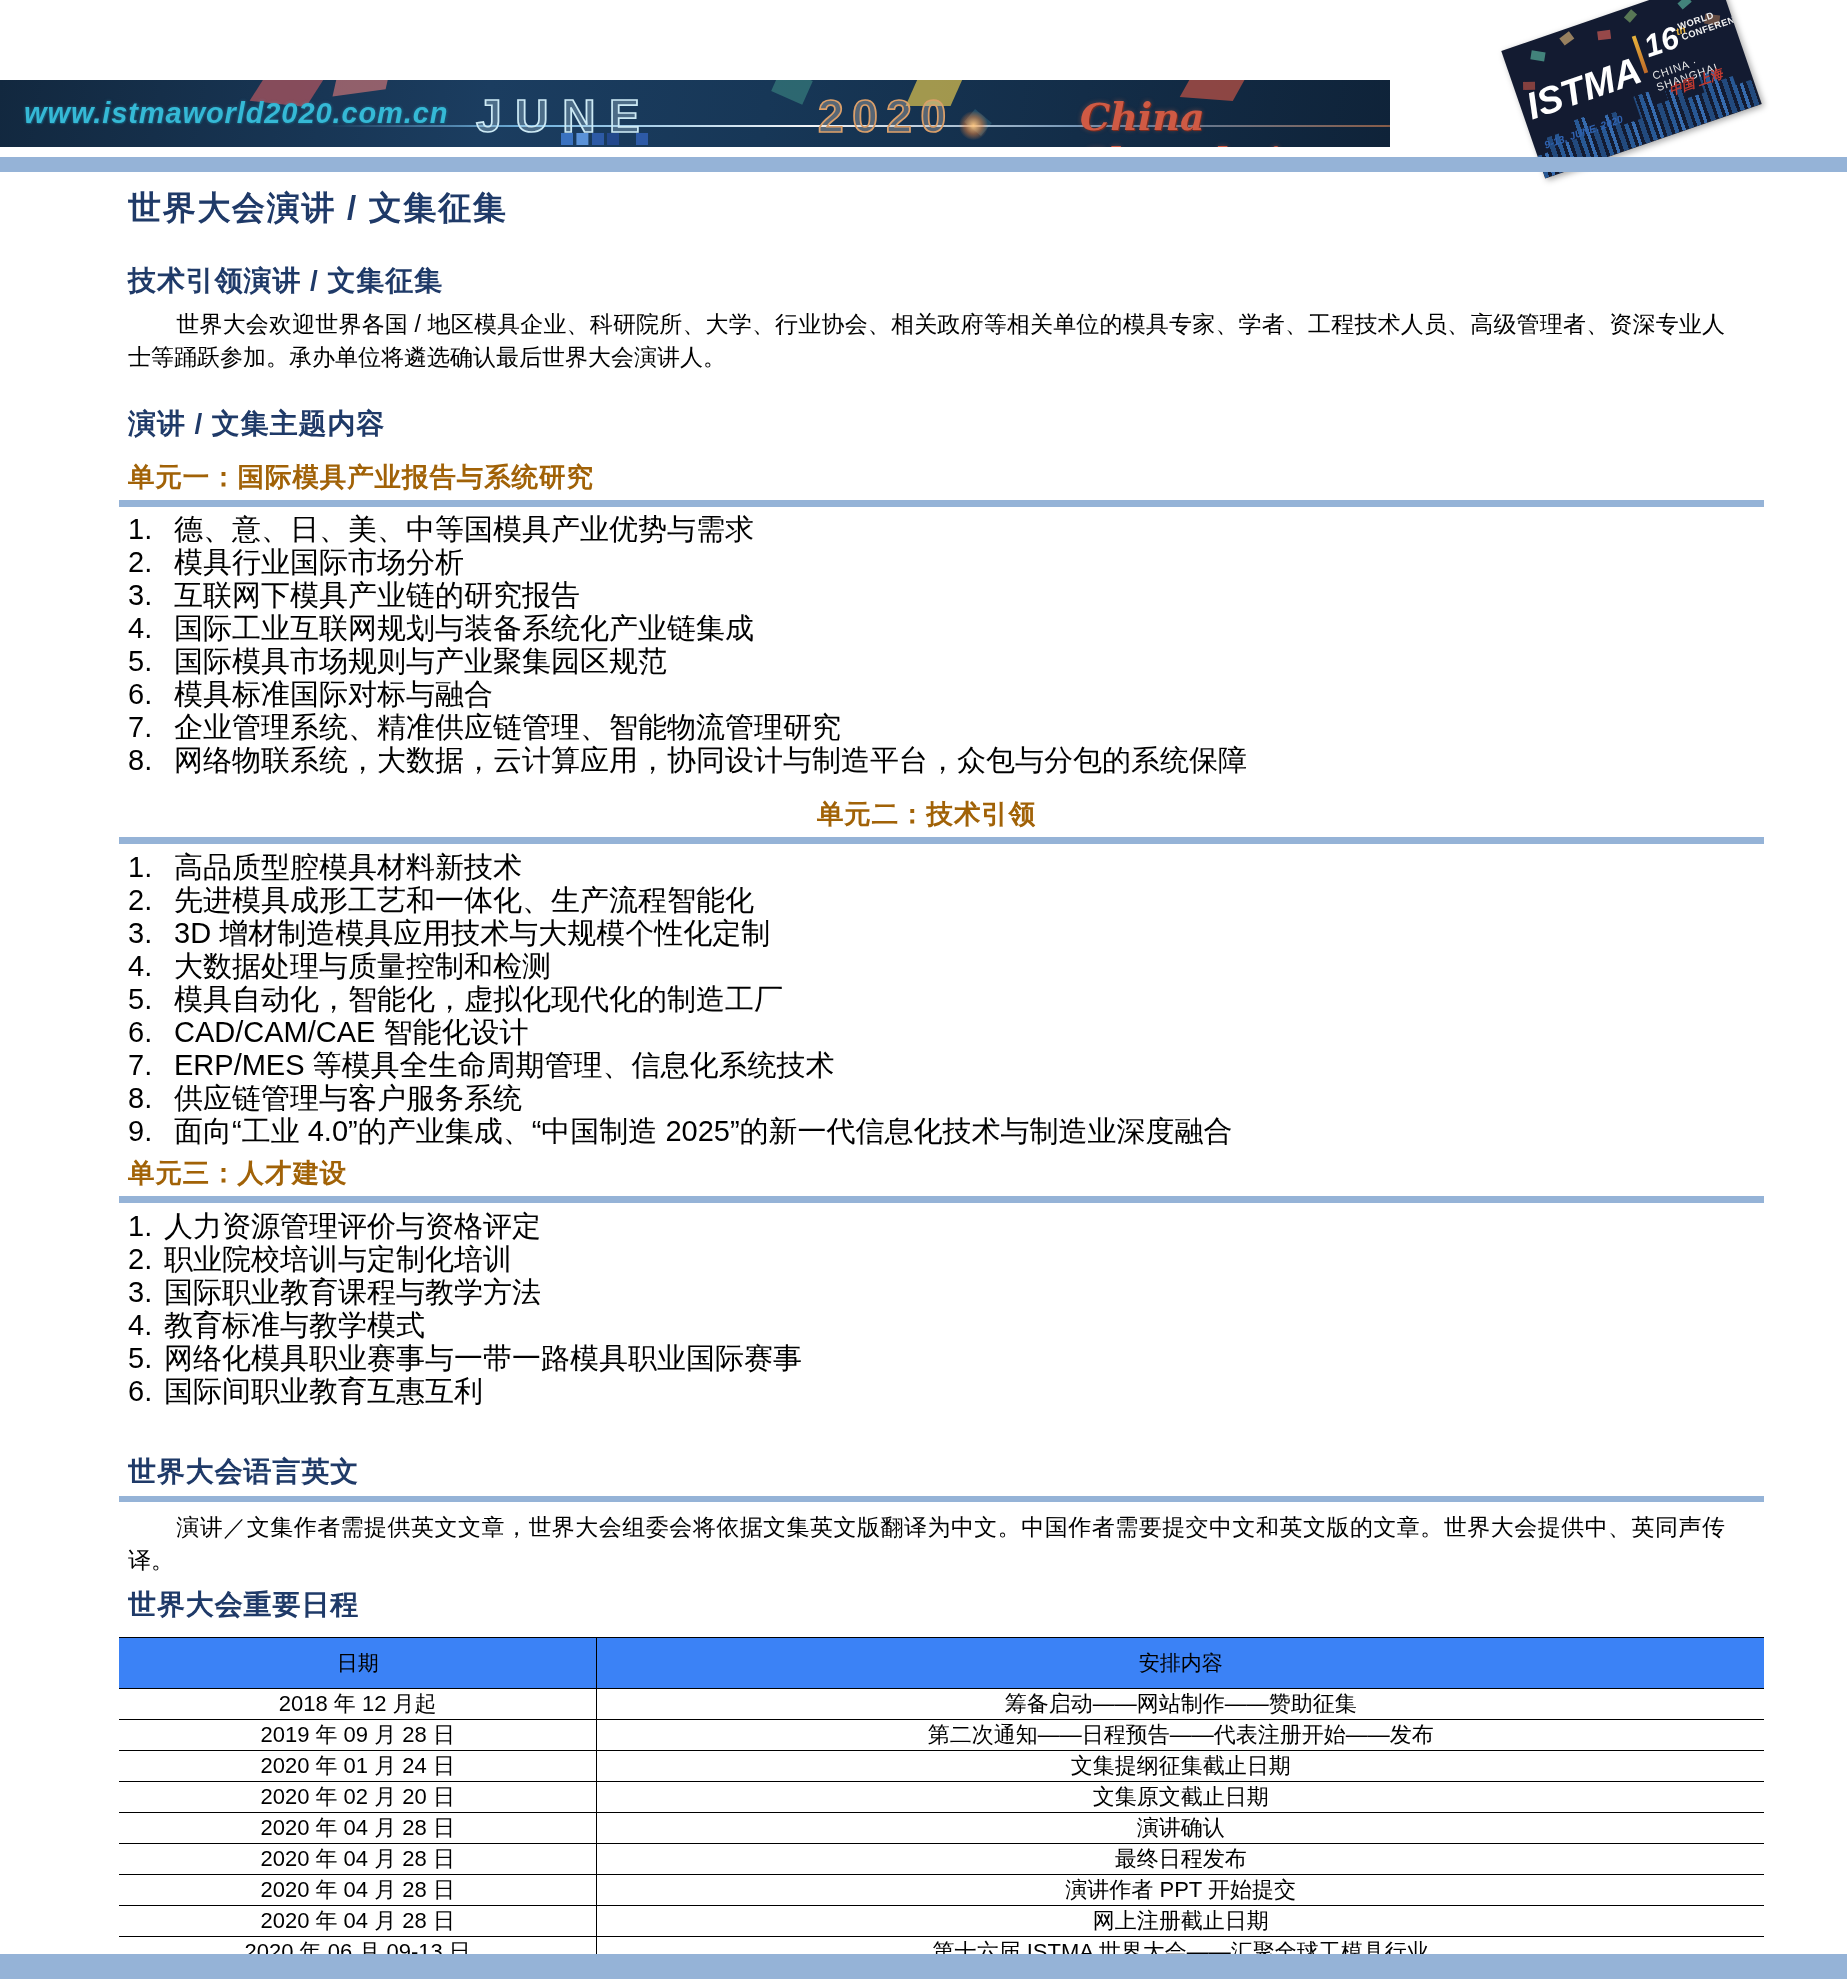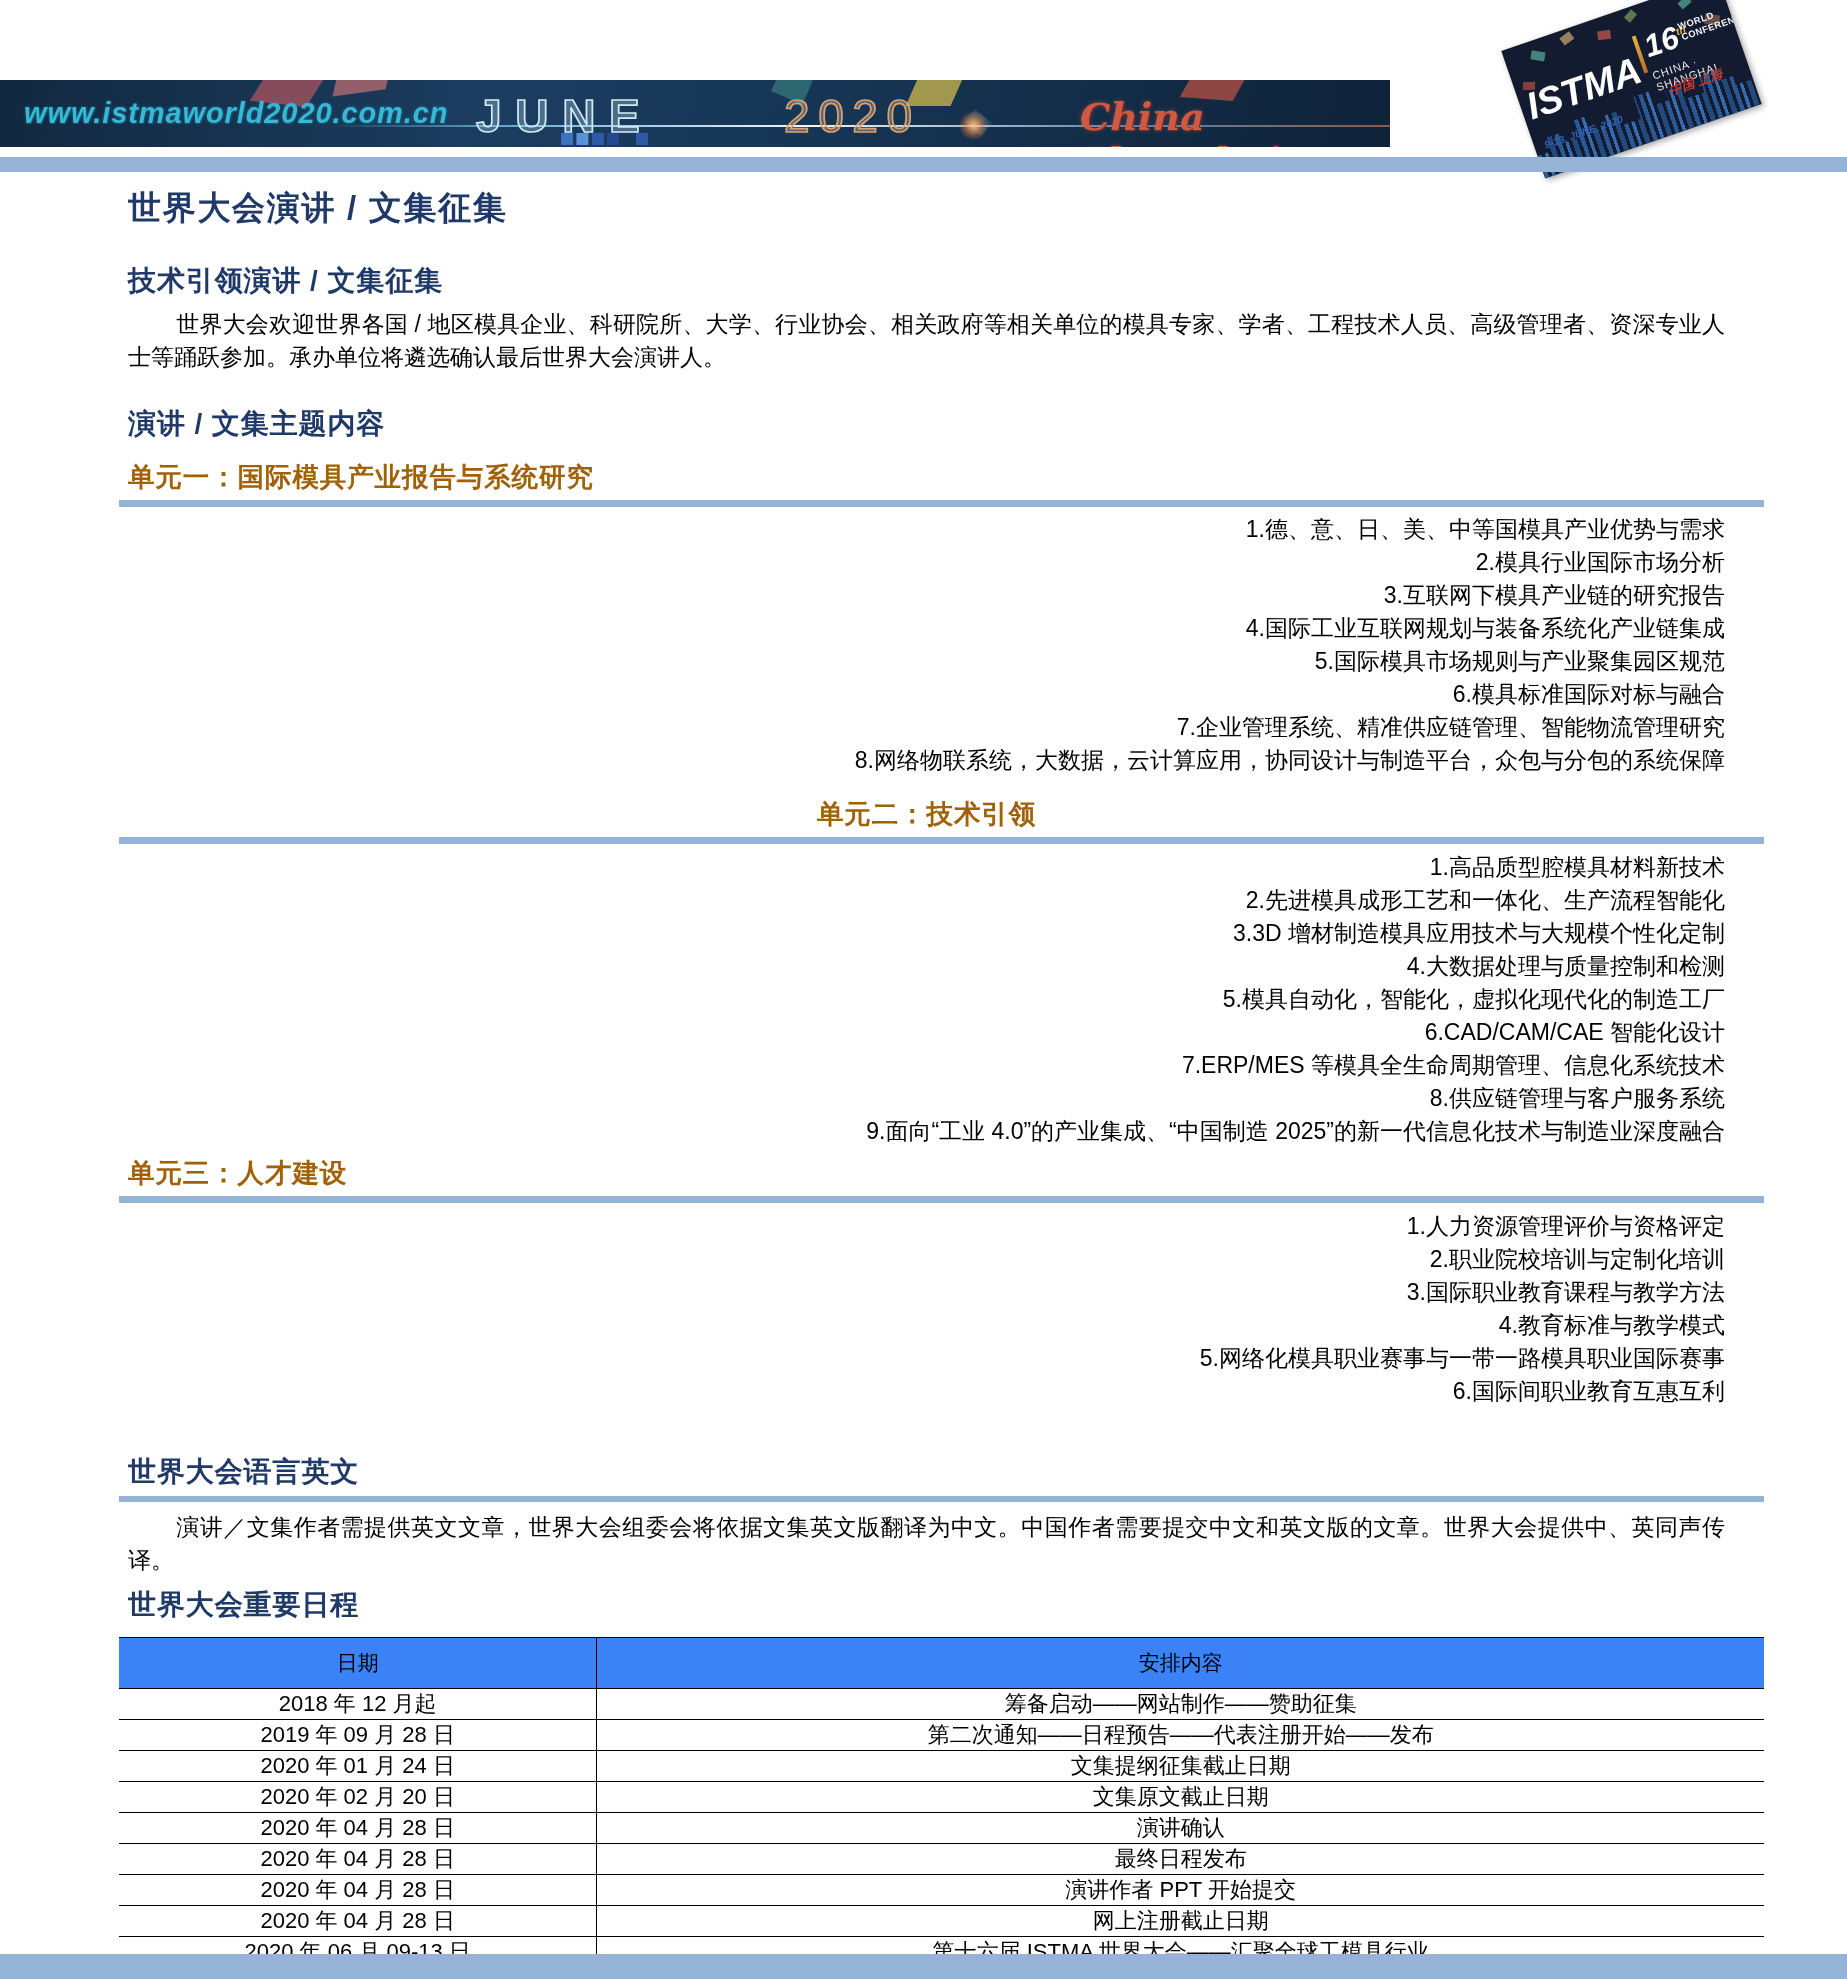--- a/index.html
+++ b/index.html
@@ -17,21 +17,21 @@
   .banner .cf5{left:1186px;top:-6.8px;width:55px;height:26px;background:#a34b44;transform:skewX(-26deg) rotate(4deg);opacity:.85;}
   .banner .cf6{left:967px;top:34px;width:22px;height:17px;background:#3c7f96;transform:rotate(40deg);opacity:.35;}
   .flare-line{position:absolute;left:325px;top:45px;width:1153px;height:1.7px;
           background:linear-gradient(90deg,transparent,rgba(130,200,245,.85) 18%,rgba(255,255,255,.95) 42%,rgba(150,200,245,.55) 70%,rgba(255,150,90,.5) 92%,transparent);}
   .flare-dot{position:absolute;left:959px;top:31px;width:29px;height:29px;border-radius:50%;
           background:radial-gradient(circle,rgba(255,200,130,.95),rgba(255,140,60,.45) 42%,transparent 72%);}
   .banner-url{position:absolute;left:24px;top:17px;font-size:29px;font-weight:bold;font-style:italic;
           color:#35b9d6;text-shadow:0.9px 0.9px 0 #14506b,0 0 3.4px rgba(80,210,240,.35);letter-spacing:0.9px;}
   .banner-june{position:absolute;left:476px;top:8.6px;font-size:46px;font-weight:bold;letter-spacing:13.7px;
           color:rgba(210,238,248,.28);-webkit-text-stroke:1.7px #cdeaf5;}
-  .banner-2020{position:absolute;left:784px;top:8.6px;font-size:46px;font-weight:normal;letter-spacing:8.6px;
+  .banner-2020{position:absolute;left:818px;top:8.6px;font-size:46px;font-weight:bold;letter-spacing:8.6px;
           color:rgba(240,220,200,.30);-webkit-text-stroke:1.7px #dca06a;}
   .banner-china{position:absolute;left:1080px;top:13.7px;font-size:38px;font-weight:bold;font-style:italic;
           font-family:"DejaVu Serif","Liberation Serif",serif;color:#cf5a44;
           text-shadow:0.9px 0.9px 0 #7a2c20,0 0 5.1px rgba(255,120,80,.35);}
   .banner-pixels{position:absolute;left:561px;bottom:1.7px;width:12px;height:12px;background:#3a72c0;
           box-shadow:15.4px 0 0 #5a92d8,31px 0 0 #2d5aa6,46px 0 0 #23488c,75px 0 0 #2d5aa6;}
 
   
   .logo-card{position:absolute;left:1517px;top:10.3px;width:229px;height:135px;background:#131b31;
           transform:rotate(-19deg);box-shadow:1.7px 2.6px 6.8px rgba(0,0,0,.35);overflow:hidden;}
@@ -63,21 +63,21 @@
   .doc-title{margin:13.7px 0 0;font-size:33px;font-weight:bold;color:#1f3a68;letter-spacing:1.7px;}
   .h-blue{margin:0;font-size:28px;font-weight:bold;color:#1f3a68;letter-spacing:0.9px;}
   .h-intro{margin-top:31px;}
   .h-topics{margin-top:31px;}
   .h-lang{margin-top:45px;}
   .h-sched{margin-top:8.6px;}
   .para{margin:8.6px 0 0;font-size:23px;line-height:33px;text-align:justify;text-indent:2.1em;}
   .h-unit{margin:0;font-size:26.5px;font-weight:bold;color:#a16207;letter-spacing:0.9px;}
   .u1{margin-top:15.4px;} .u2{margin-top:19px;text-align:center;} .u3{margin-top:6.8px;}
   .rule{height:6.8px;background:#95b3d7;margin:5.1px 0 0 -8.6px;width:calc(100% + 48px);}
-  ol.topics{margin:6.8px 0 0;padding:0;list-style:none;counter-reset:item;font-size:23px;text-align:right;}
+  ol.topics{margin:6.8px 0 0;padding:0;list-style:none;counter-reset:item;font-size:29px;}
   ol.topics li{counter-increment:item;line-height:33px;white-space:nowrap;}
   ol.topics li::before{content:counter(item) ".";display:inline-block;width:46px;}
   ol.topics.tight li::before{width:36px;}
 
   table.sched{margin:13.7px 0 0 -8.6px;width:calc(100% + 48px);border-collapse:collapse;
       border-top:1.7px solid #000;border-bottom:1.7px solid #000;}
   table.sched th{background:#3b82f6;height:48px;font-size:21px;font-weight:normal;border-bottom:1.7px solid #000;}
   table.sched td{height:29px;text-align:center;font-size:22px;border-bottom:1.7px solid #000;padding:0;}
   table.sched th:first-child,table.sched td:first-child{border-right:1.7px solid #000;width:29%;}
 </style>

